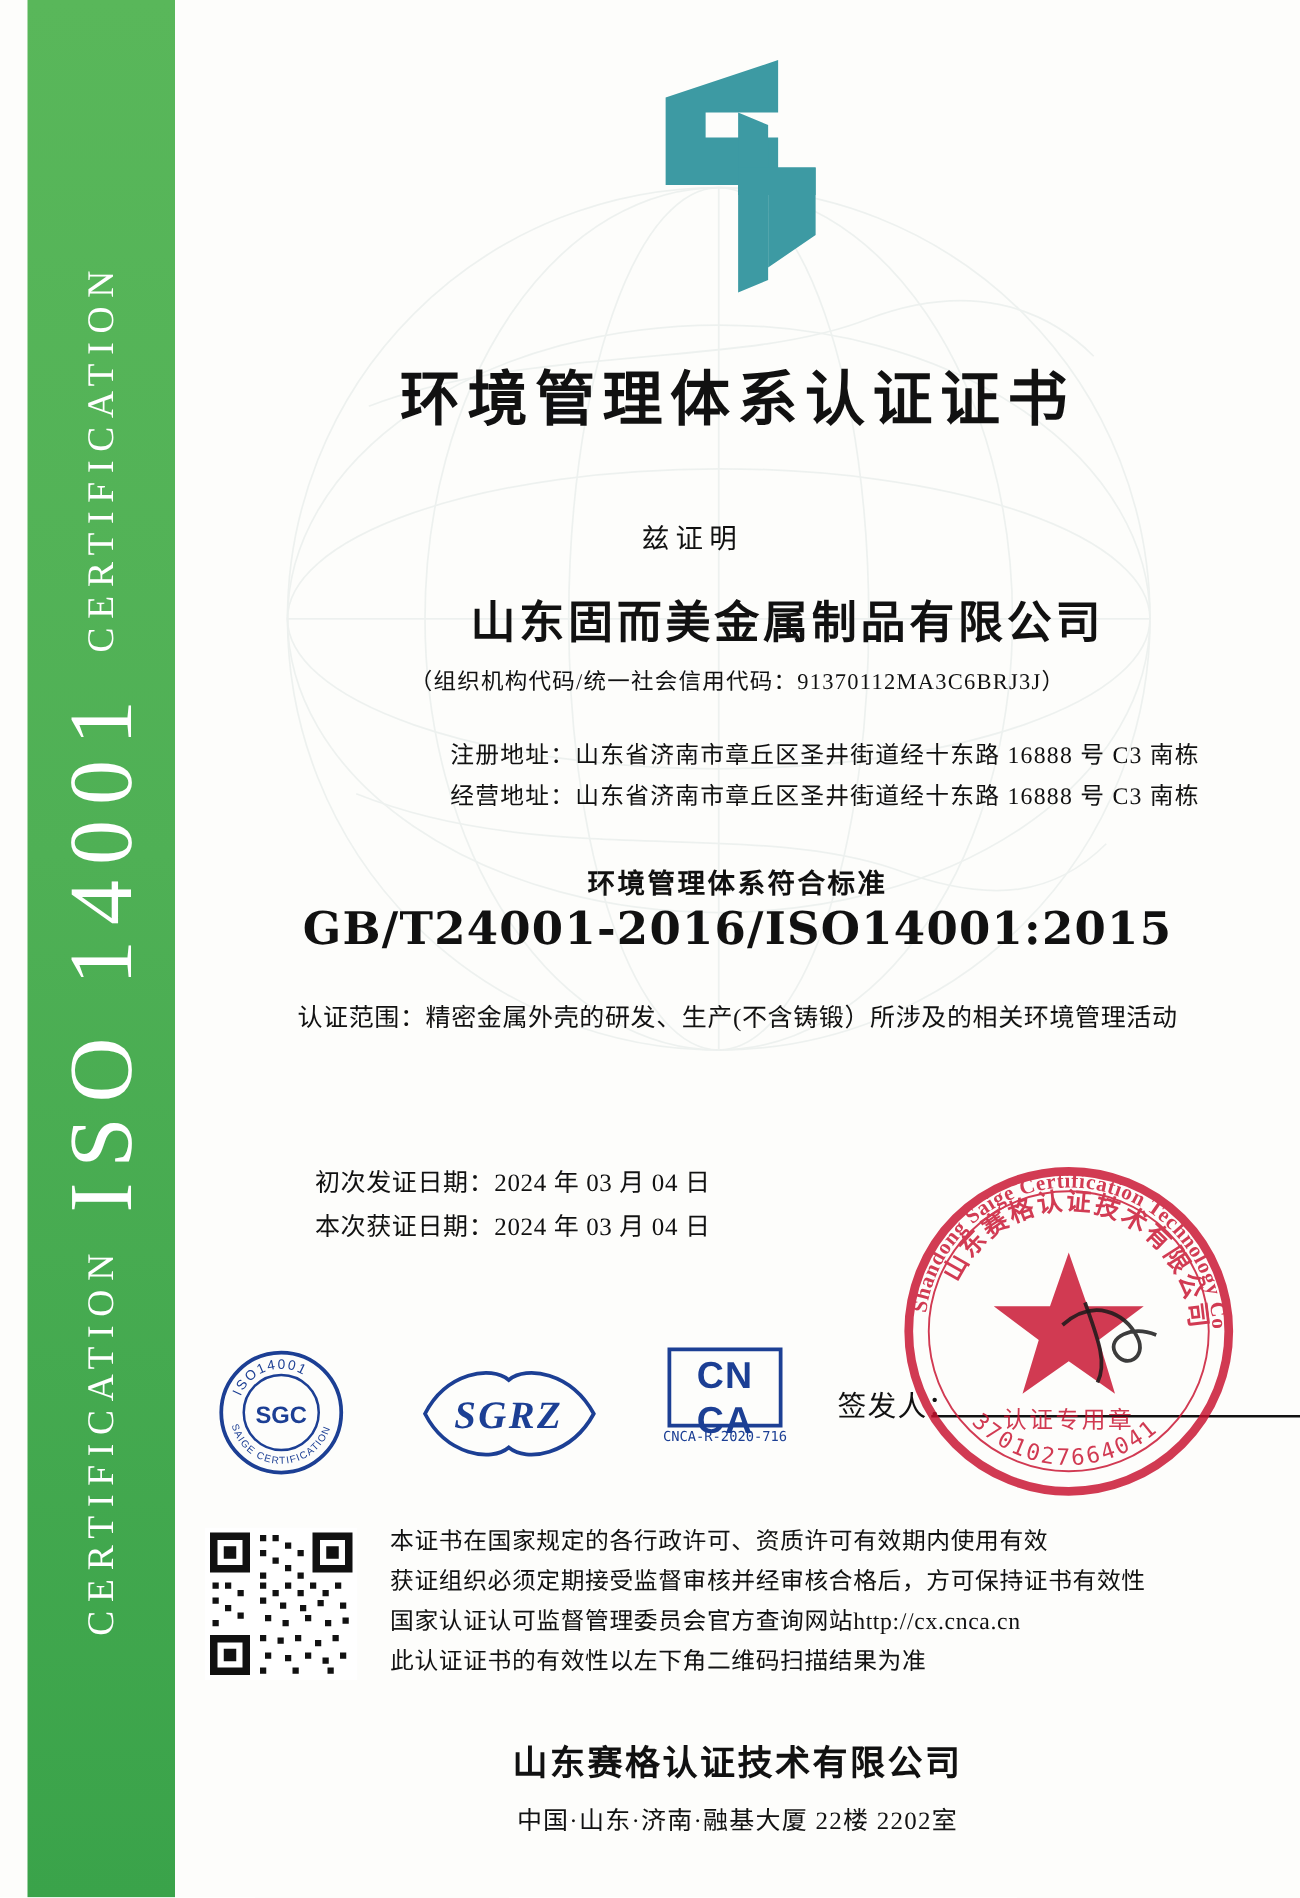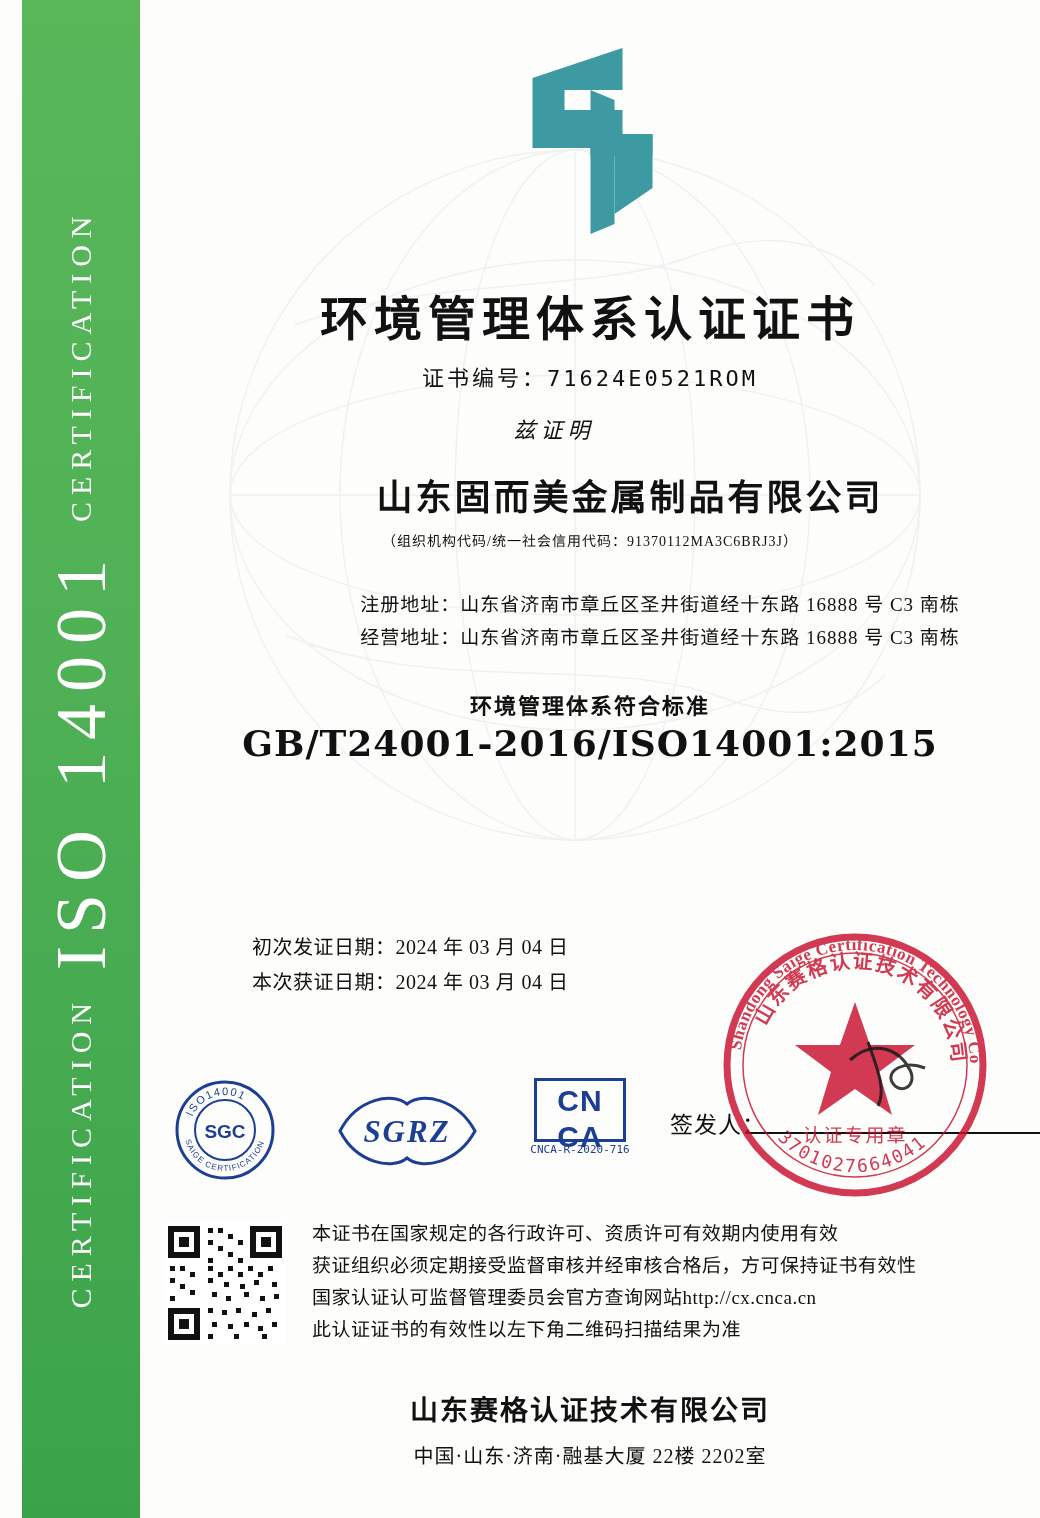--- a/index.html
+++ b/index.html
@@ -109,41 +109,40 @@
   }
   .hereby {
     position: absolute;
     top: 412px;
     left: 0;
     width: 828px;
     text-align: center;
     font-size: 22px;
     letter-spacing: 5px;
     color: #111;
-    font-style: italic;
   }
   .company {
     position: absolute;
     top: 468px;
     left: 0;
     width: 900px;
     text-align: center;
     font-size: 36px;
     font-weight: bold;
     letter-spacing: 3px;
     color: #111;
     padding-left: 40px;
   }
   .org-code {
     position: absolute;
     top: 530px;
     left: 0;
     width: 900px;
     text-align: center;
-    font-size: 14px;
+    font-size: 18px;
     letter-spacing: 1px;
     color: #111;
   }
   .addr-block {
     position: absolute;
     top: 588px;
     left: 0;
     width: 1040px;
     text-align: center;
     font-size: 19px;
@@ -345,37 +344,35 @@
 
     <svg class="logo" viewBox="0 0 175 200">
       <polygon points="87,4 168,50 168,150 87,196 6,150 6,50" fill="none" stroke="#3d9aa3" stroke-width="0"></polygon>
       <path d="M30 40 L120 10 L120 52 L62 52 L62 72 L120 72 L120 110 L30 110 Z" fill="#3d9aa3"></path>
       <path d="M88 52 L88 196 L112 186 L112 118 L150 118 L150 96 L112 96 L112 62 Z" fill="#3d9aa3"></path>
       <path d="M88 96 L150 96 L150 150 L112 176 L112 118 L88 118 Z" fill="#3d9aa3"></path>
     </svg>
 
     <div class="main-title">环境管理体系认证证书</div>
 
-    <div class="cert-no">
-      <span>证书编号：</span><span>71624E0521ROM</span>
-    </div>
 
     <div class="hereby">兹证明</div>
 
     <div class="company">山东固而美金属制品有限公司</div>
 
     <div class="org-code">（组织机构代码/统一社会信用代码：91370112MA3C6BRJ3J）</div>
 
     <div class="addr-block">
       <div>注册地址：山东省济南市章丘区圣井街道经十东路 16888 号 C3 南栋</div>
       <div>经营地址：山东省济南市章丘区圣井街道经十东路 16888 号 C3 南栋</div>
     </div>
 
     <div class="standard-label">环境管理体系符合标准</div>
     <div class="standard-code">GB/T24001-2016/ISO14001:2015</div>
+    <div class="scope">认证范围：精密金属外壳的研发、生产(不含铸锻）所涉及的相关环境管理活动</div>
 
     <div class="dates">
       <div>初次发证日期：2024 年 03 月 04 日</div>
       <div>本次获证日期：2024 年 03 月 04 日</div>
     </div>
 
     <div class="marks">
 
       <svg class="mark-sgc" viewBox="0 0 110 105">
         <circle cx="55" cy="52" r="48" fill="none" stroke="#1c3f94" stroke-width="3"></circle>

